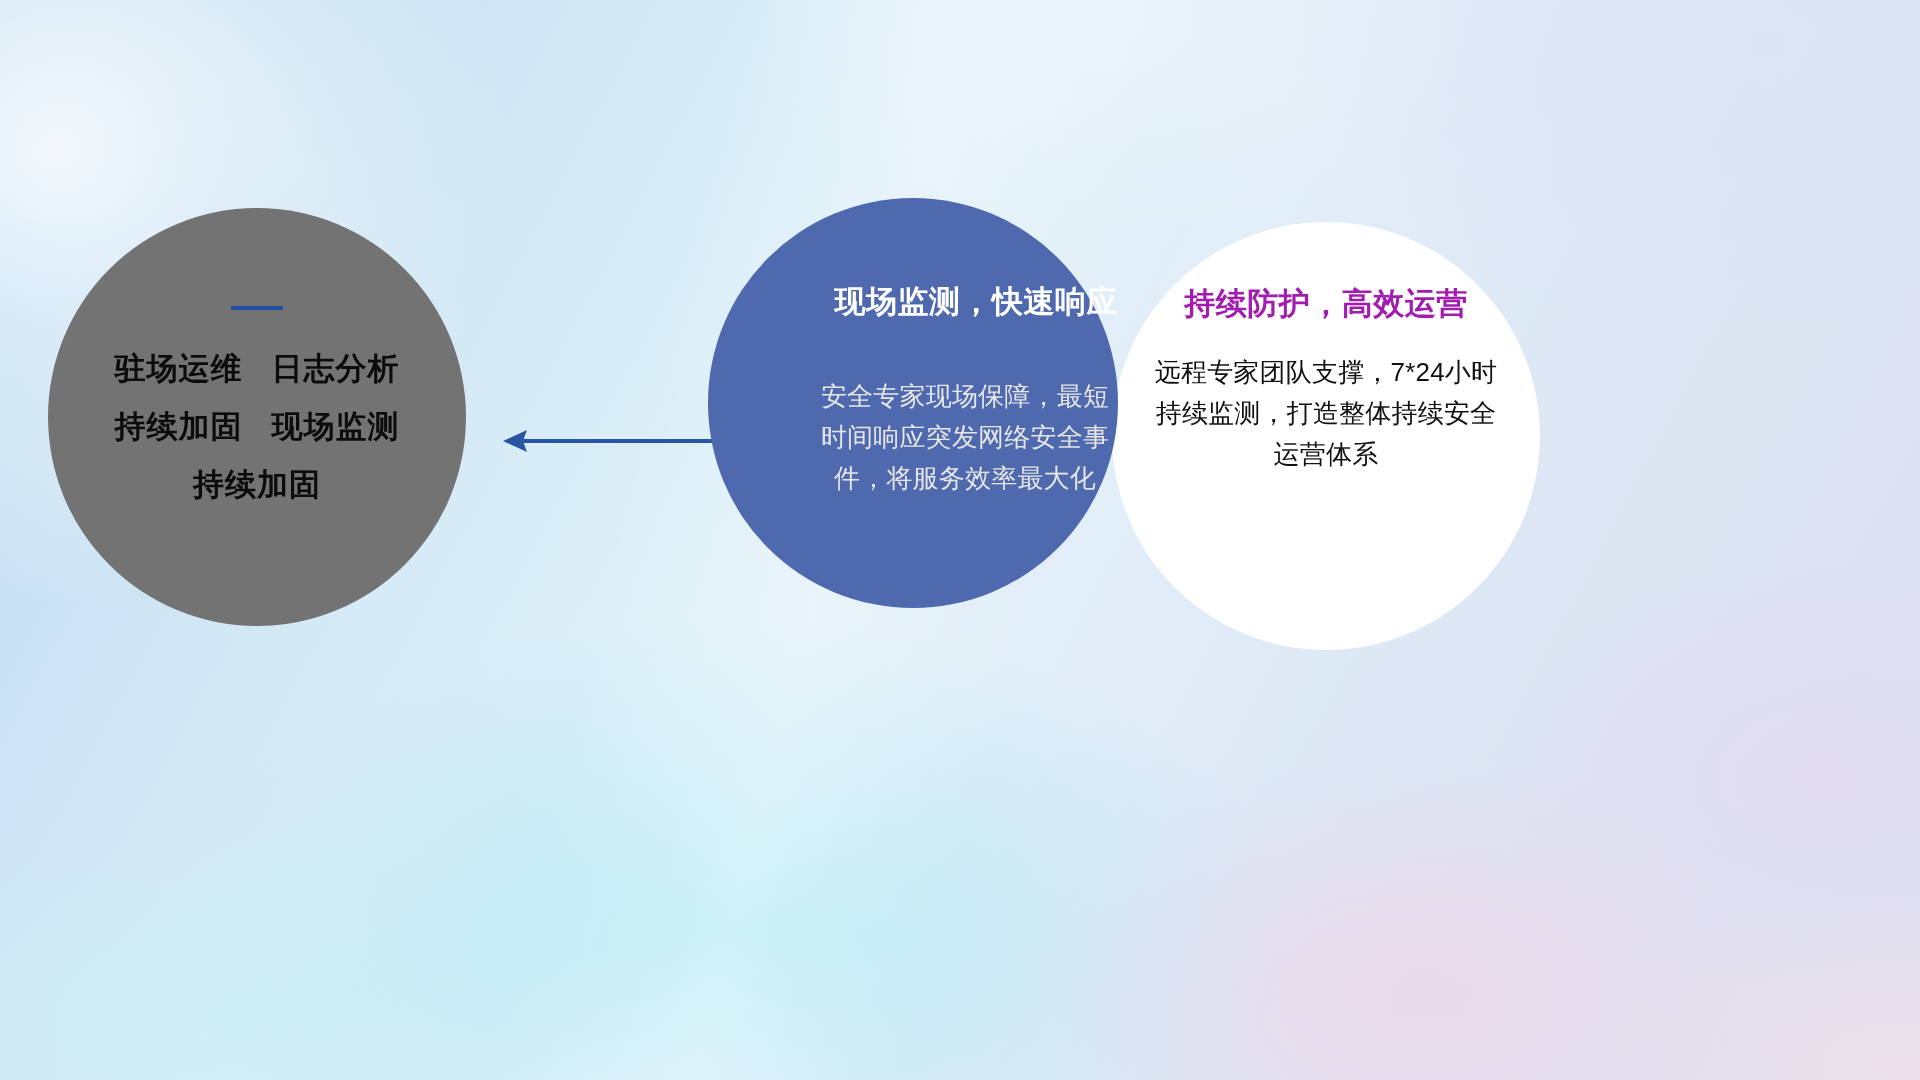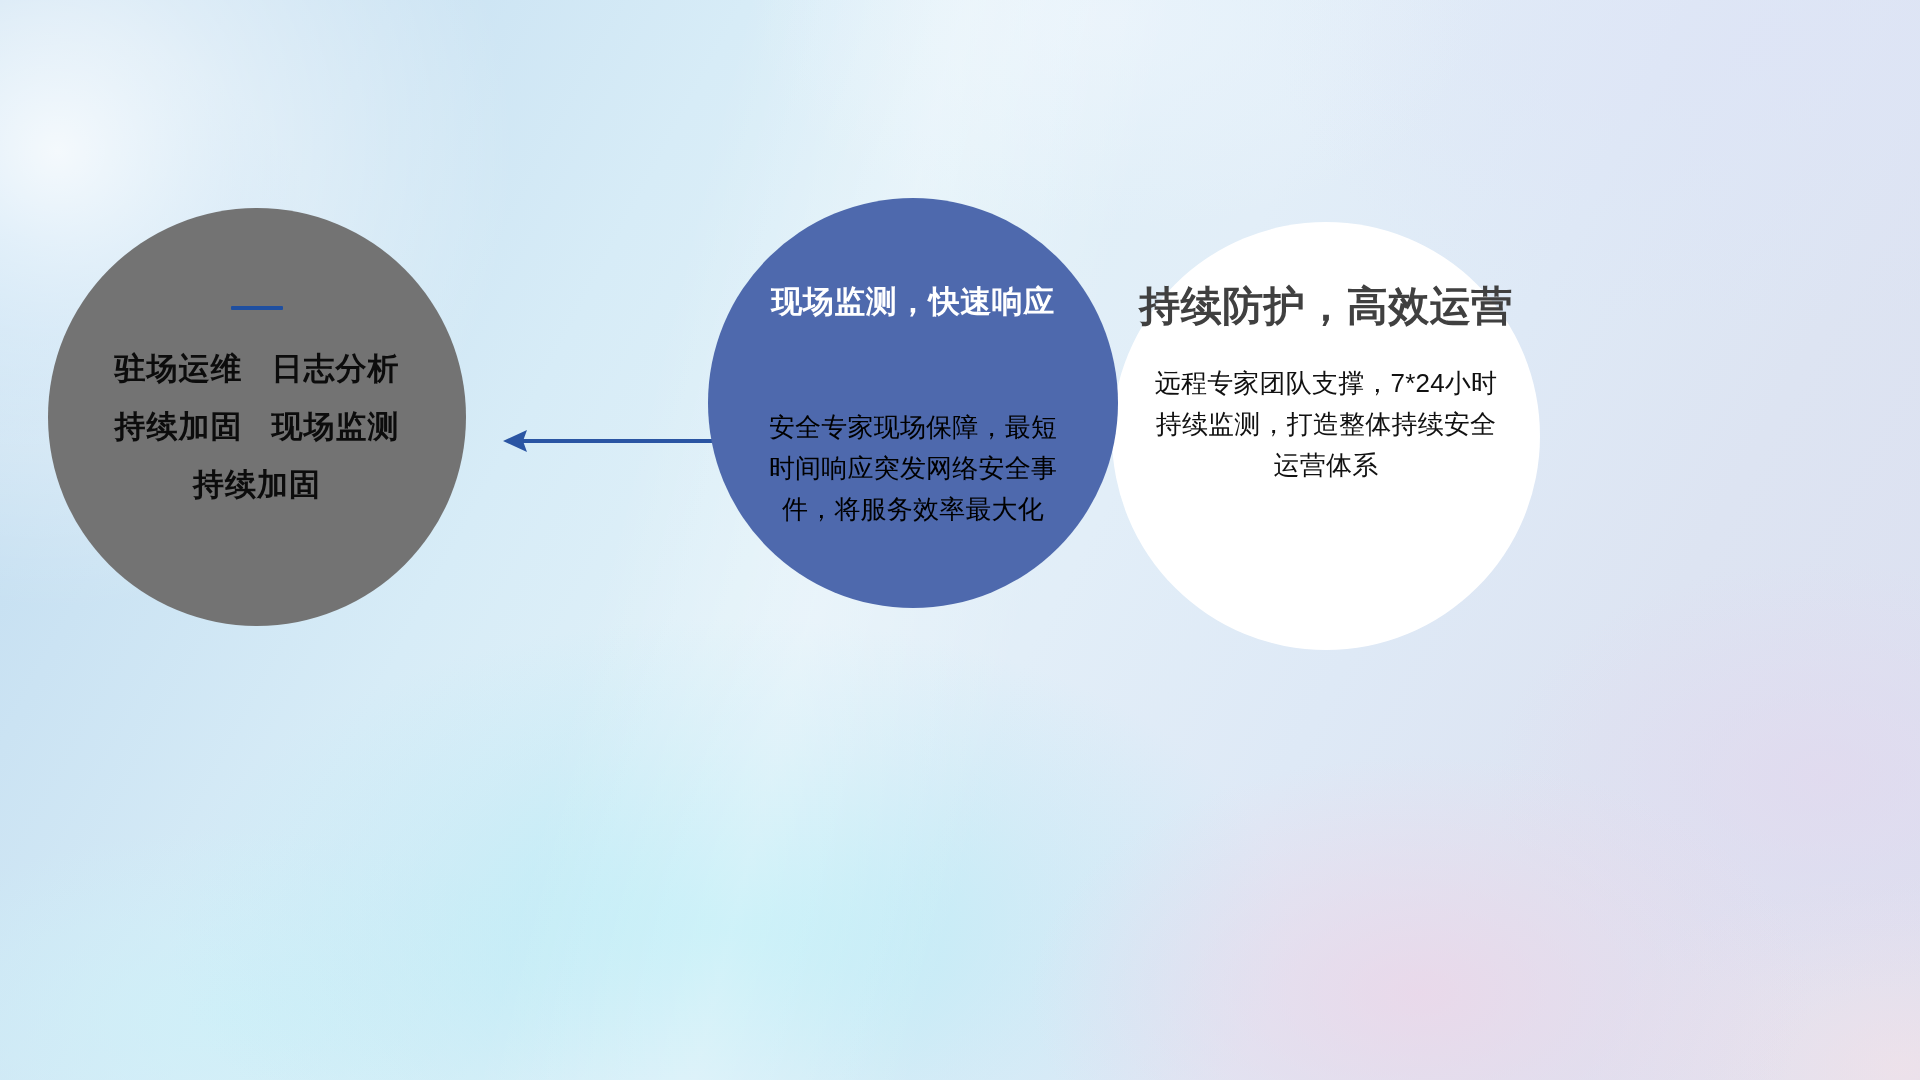--- a/index.html
+++ b/index.html
@@ -93,20 +93,21 @@
   }
   #circle-mid {
     left: 708px;
     top: 198px;
     width: 410px;
     height: 410px;
     background: #4e69ad;
     justify-content: flex-start;
     padding-top: 86px;
     z-index: 3;
+    align-items: flex-end;
   }
   #circle-right {
     left: 1112px;
     top: 222px;
     width: 428px;
     height: 428px;
     background: #ffffff;
     justify-content: flex-start;
     padding-top: 64px;
     z-index: 2;
@@ -138,38 +139,37 @@
   
   .mid-title {
     font-size: 31px;
     font-weight: bold;
     color: #ffffff;
     letter-spacing: 0.5px;
     white-space: nowrap;
     line-height: 1.15;
   }
   .mid-body {
-    margin-top: 87px;
+    margin-top: 56px;
     width: 306px;
     font-size: 26px;
-    color: #000000;
+    color: #e5e5e5;
     line-height: 1.58;
     text-align: center;
     letter-spacing: 0.2px;
   }
 
   
   .right-title {
-    font-size: 41px;
+    font-size: 31px;
     font-weight: bold;
-    color: #404040;
+    color: #a21caf;
     letter-spacing: 0.5px;
     white-space: nowrap;
     line-height: 1.15;
-    font-family: Liberation Mono, monospace;
   }
   .right-body {
     margin-top: 30px;
     width: 346px;
     font-size: 26px;
     color: #111111;
     line-height: 1.58;
     text-align: center;
     letter-spacing: 0.2px;
   }

